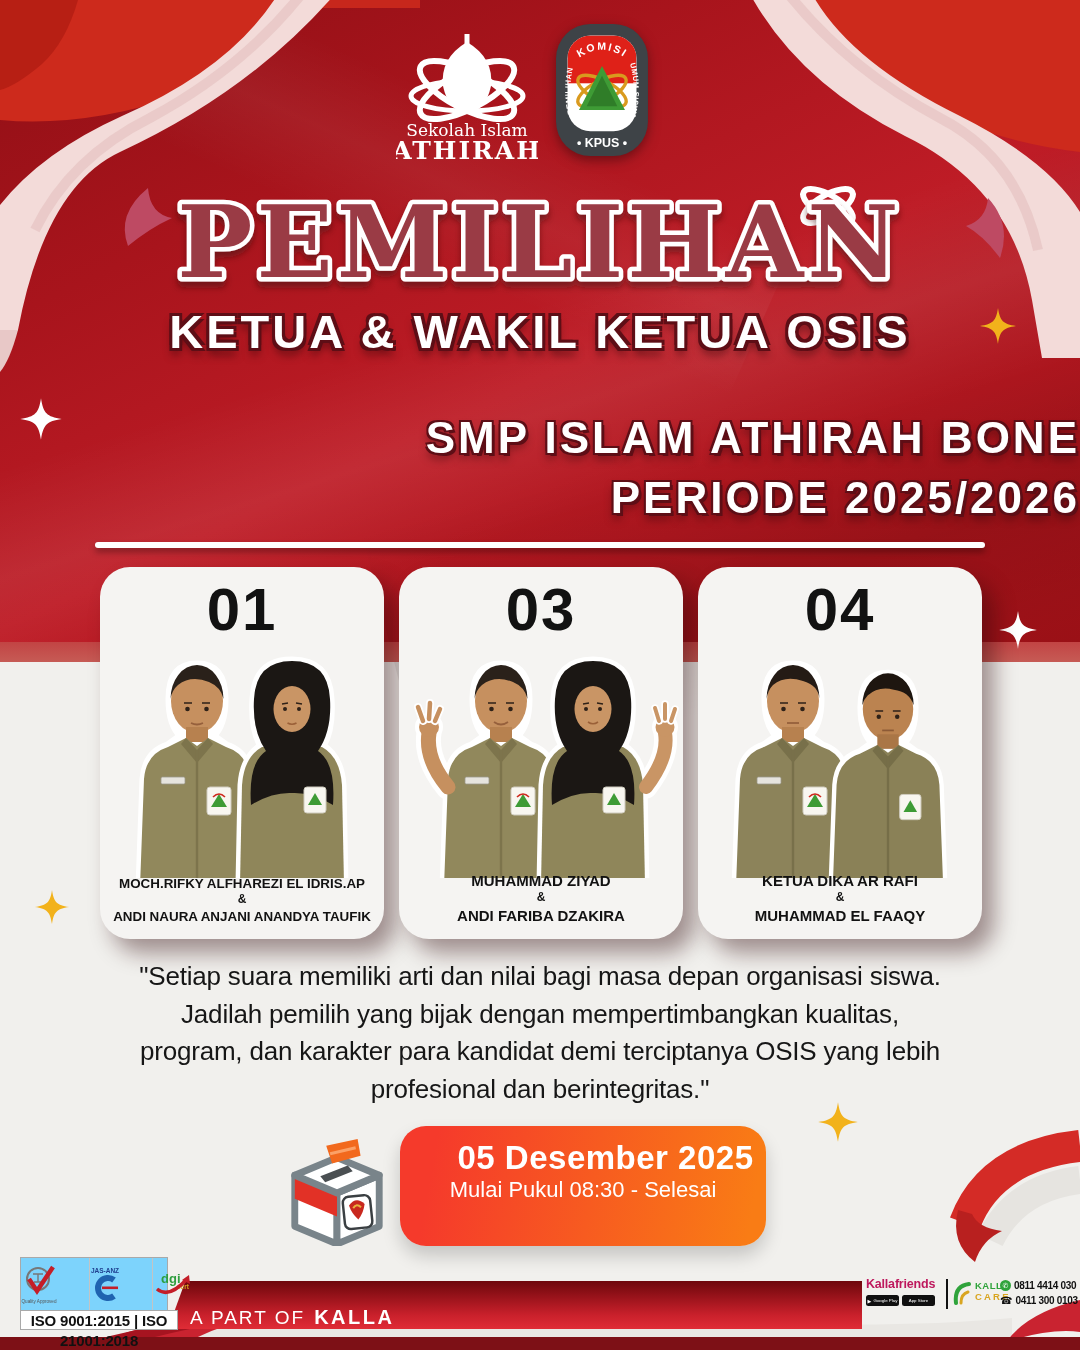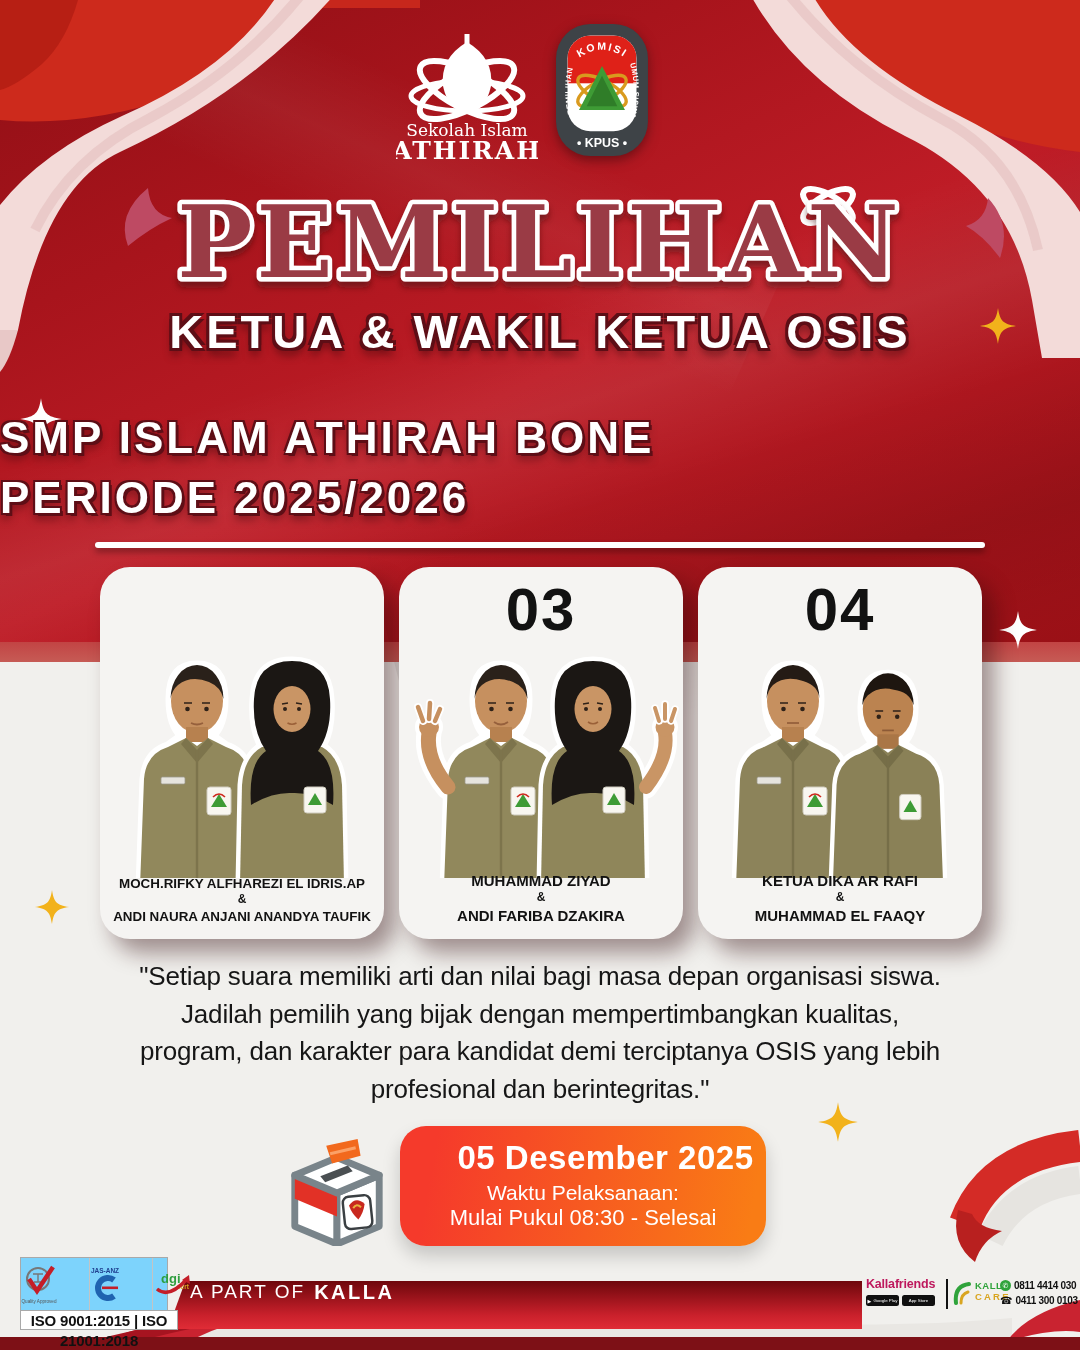--- a/index.html
+++ b/index.html
@@ -16,21 +16,21 @@
     background:linear-gradient(180deg,rgba(255,255,255,0),rgba(255,255,255,.07) 50%,rgba(255,255,255,0));}
   .streak2{left:-100px;top:60px;width:900px;height:160px;transform:rotate(24deg);
     background:linear-gradient(180deg,rgba(255,255,255,0),rgba(255,255,255,.05) 50%,rgba(255,255,255,0));}
   .streak3{left:380px;top:420px;width:900px;height:260px;transform:rotate(-14deg);
     background:linear-gradient(180deg,rgba(0,0,0,0),rgba(0,0,0,.08) 55%,rgba(0,0,0,0));}
 
   
   .subtitle{left:0;top:304px;width:1080px;text-align:center;color:#fff;
     font-size:47px;font-weight:bold;letter-spacing:3px;
     text-shadow:-3px -3px 0 #5E0E16,3px -3px 0 #5E0E16,-3px 3px 0 #5E0E16,3px 3px 0 #5E0E16,0 7px 9px rgba(40,5,8,.55);}
-  .school{left:0;top:408px;width:1080px;text-align:left;color:#fff;
+  .school{left:0;top:408px;width:1080px;text-align:right;color:#fff;
     font-size:44px;font-weight:bold;letter-spacing:3px;line-height:60px;
     text-shadow:-2px -2px 0 #5E0E16,2px -2px 0 #5E0E16,-2px 2px 0 #5E0E16,3px 3px 0 #5E0E16,0 6px 8px rgba(40,5,8,.5);}
   .divider{left:95px;top:542px;width:890px;height:6px;background:#fff;border-radius:3px;
     box-shadow:0 4px 6px rgba(0,0,0,.35);}
 
   
   .card{top:567px;width:284px;height:372px;background:#F5F4F2;border-radius:30px;
     box-shadow:12px 14px 22px rgba(45,8,10,.42);}
   .card-number{margin-top:8px;text-align:center;font-size:60px;font-weight:bold;color:#121212;letter-spacing:2px;}
   .card-photo{position:absolute;left:2px;top:66px;width:280px;height:245px;overflow:hidden;}
@@ -45,21 +45,21 @@
     font-size:26px;line-height:1.45;letter-spacing:-0.2px;}
 
   
   .badge{left:400px;top:1126px;width:366px;height:120px;border-radius:26px;color:#fff;text-align:center;
     background:linear-gradient(100deg,#F53A2B 10%,#F97C15 95%);box-shadow:0 10px 18px rgba(0,0,0,.18);}
   .badge-date{margin-top:13px;font-size:33px;font-weight:bold;letter-spacing:.5px;padding-left:45px;}
   .badge-label{margin-top:4px;font-size:21px;}
   .badge-time{font-size:22px;}
 
   
-  .kalla-banner{left:168px;top:1281px;width:694px;height:48px;z-index:5;display:flex;align-items:flex-start;
+  .kalla-banner{left:168px;top:1281px;width:694px;height:48px;z-index:5;display:flex;align-items:flex-end;
     background:linear-gradient(180deg,#6E070C,#C8202B 70%,#E02C36);
     clip-path:polygon(2.5% 0,100% 0,100% 100%,0 100%);color:#fff;padding-left:22px;box-sizing:border-box;}
   .apo{font-size:19px;letter-spacing:2px;}
   .kbrand{font-size:20px;font-weight:bold;letter-spacing:2.5px;margin-left:9px;}
   .iso-box{left:20px;top:1257px;width:146px;height:53px;background:#7dd3fc;border:1px solid #A9A9A9;z-index:6;
     display:flex;align-items:center;gap:32px;}
   .iso-cell{height:100%;display:flex;flex-direction:column;align-items:center;justify-content:center;}
   .iso-cell+.iso-cell{border-left:1px solid #C4C4C4;}
   .qa-label{font-size:4.6px;color:#555;text-align:center;line-height:1.1;}
   .jas-label{font-size:6.5px;font-weight:bold;color:#1F3F8F;}
@@ -186,20 +186,21 @@
   <div class="abs subtitle">KETUA &amp; WAKIL KETUA OSIS</div>
 
   <div class="abs school">
     <div>SMP ISLAM ATHIRAH BONE</div>
     <div>PERIODE 2025/2026</div>
   </div>
 
   <div class="abs divider"></div>
 
   <div class="abs card" style="left:100px">
+    <div class="card-number">01</div>
     <svg class="card-photo" viewBox="0 0 280 245">
       <g>
         <path d="M-57,250 L-53,142 Q-51,116 -29,109 L-15,99 Q-27,88 -27,62 Q-27,28 0,28 Q27,28 27,62 Q27,88 15,99 L29,109 Q51,116 53,142 L57,250 Z" transform="translate(95,4)" fill="#fff" stroke="#fff" stroke-width="9" stroke-linejoin="round"></path>
         <g transform="translate(95,4)">
           <ellipse cx="0" cy="64" rx="26" ry="32" fill="#C6905F"></ellipse>
           <path d="M-26.5,62 A26.5,34 0 0 1 26.5,62 Q24,50 12,45 Q-6,38 -19,48 Q-25,53 -26.5,62 Z" fill="#2A211A"></path>
           <circle cx="-9.5" cy="72" r="2.3" fill="#2E2118"></circle>
             <circle cx="9.5" cy="72" r="2.3" fill="#2E2118"></circle>
           <path d="M-13,66 L-5,66 M5,66 L13,66" stroke="#2E2118" stroke-width="1.6"></path>
           <path d="M-6,86 Q0,89 6,86" stroke="#96603C" stroke-width="1.8" fill="none"></path>
@@ -347,21 +348,20 @@
       <path d="M72,73 Q76,68 80,73" stroke="#E8B13C" stroke-width="2" fill="none"></path>
     </g>
     <polygon points="12,40 55,22 98,40 55,58" fill="#FFFFFF" stroke="#79848A" stroke-width="7" stroke-linejoin="round"></polygon>
     <polygon points="44,10 76,3 79,20 50,28" fill="#F2691D"></polygon>
     <path d="M48,18 L74,12" stroke="#FBA167" stroke-width="3"></path>
     <polygon points="38,41 66,30 71,36 43,47" fill="#4A4F52"></polygon>
   </svg>
 
   <div class="abs badge">
     <div class="badge-date">05 Desember 2025</div>
-    <div class="badge-label">Waktu Pelaksanaan:</div>
     <div class="badge-time">Mulai Pukul 08:30 - Selesai</div>
   </div>
 
   <svg class="abs" style="left:930px;top:1128px" width="150" height="145" viewBox="0 0 150 145">
     <path d="M150,18 Q60,28 35,95" stroke="#D42B26" stroke-width="32" fill="none"></path>
     <path d="M150,52 Q85,60 60,112" stroke="#E6E4E0" stroke-width="28" fill="none"></path>
     <path d="M28,82 Q20,115 45,134 Q52,112 72,103 Q48,100 42,86 Z" fill="#B8201F"></path>
   </svg>
 
   <svg class="abs" style="left:0;top:1288px;z-index:2" width="1080" height="62" viewBox="0 0 1080 62">

